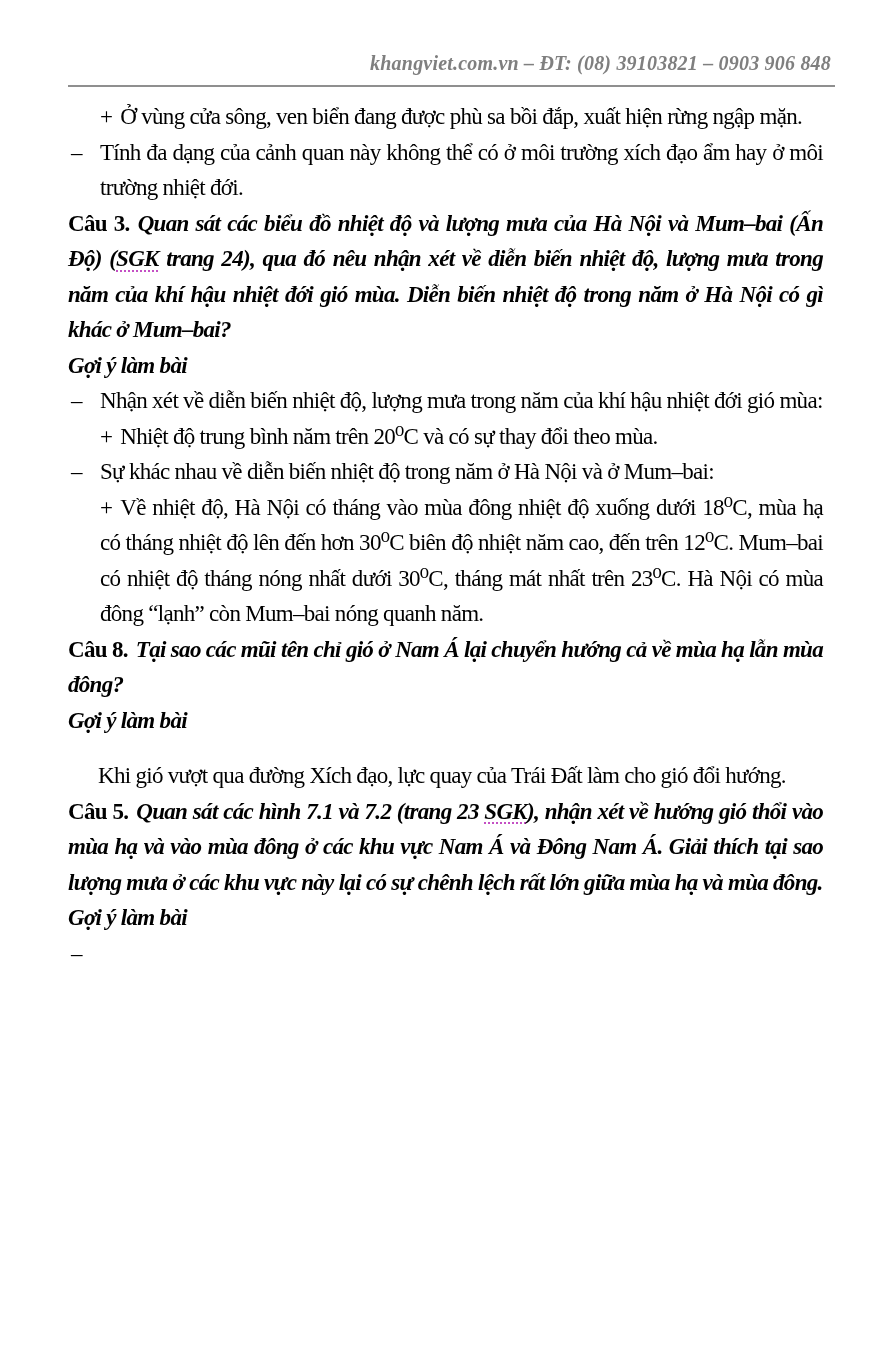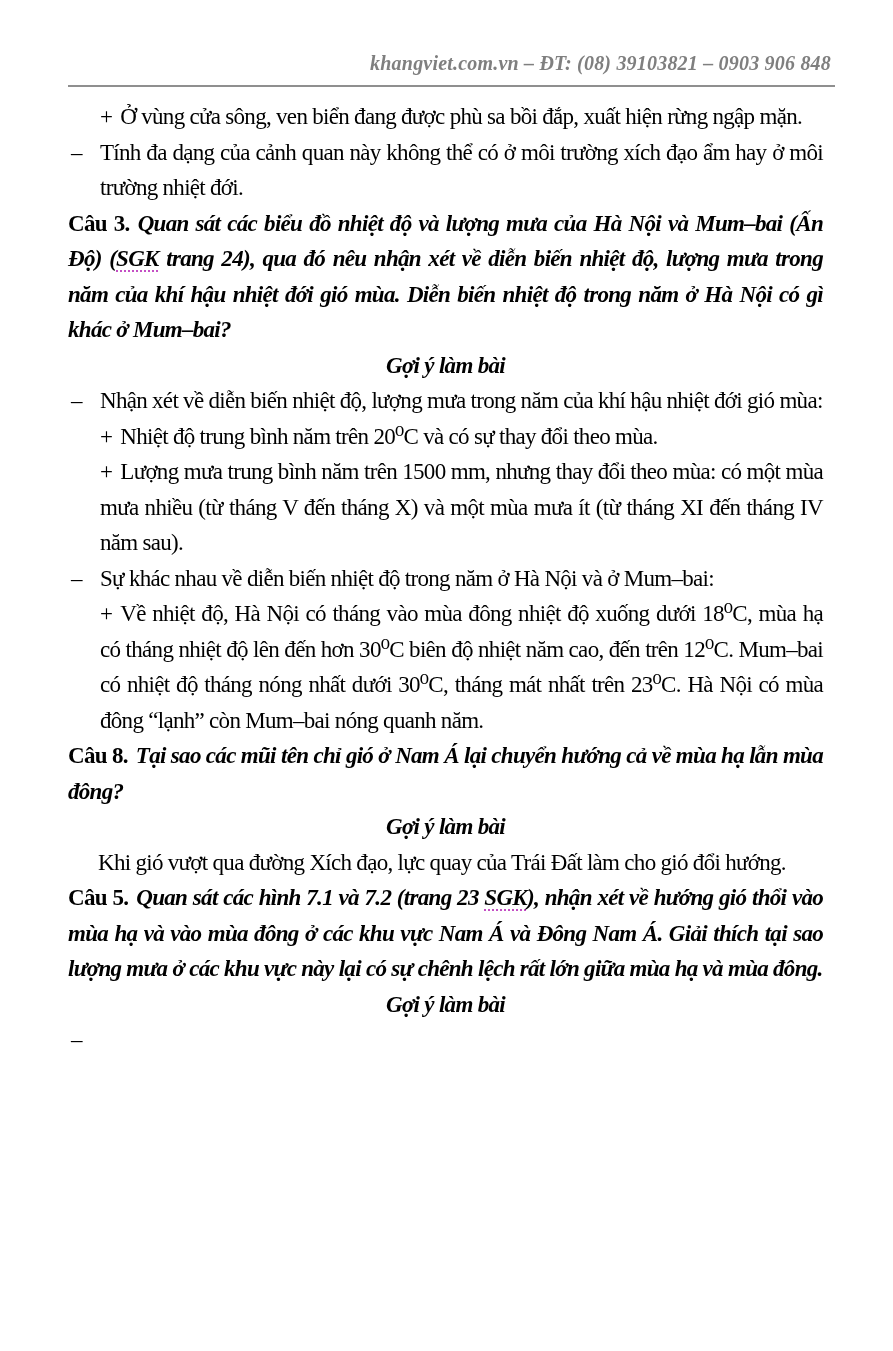--- a/index.html
+++ b/index.html
@@ -35,24 +35,24 @@
   p.dash .marker{position:absolute;left:3px;top:0;}
   p.plus .marker{margin-right:8px;}
   p.question .qlabel{font-weight:bold;margin-right:8px;}
   p.question .qtext{font-weight:bold;font-style:italic;}
   .sgk{
     text-decoration:underline dotted #c44fc4;
     text-decoration-thickness:2px;
     text-underline-offset:4px;
   }
   p.hint{
-    text-align:center;
+    text-align:left;
     font-weight:bold;font-style:italic;
   }
-  p.indent{text-indent:30px;}
+  p.indent{text-indent:30px;margin-top:20px;}
   .pagenum{
     position:absolute;top:1268px;right:72px;
     font-size:26px;color:#7d8593;
   }
 </style>
 </head>
 <body>
 
 <div class="page">
 
@@ -66,21 +66,20 @@
     <p class="dash"><span class="marker">–</span><span>Tính đa dạng của cảnh quan này không thể có ở môi trường xích đạo ẩm hay ở môi trường nhiệt đới.</span></p>
 
     <p class="question"><span class="qlabel">Câu 3.</span><span class="qtext">Quan sát các biểu đồ nhiệt độ và lượng mưa của Hà Nội và Mum–bai (Ấn Độ) (</span><span class="qtext sgk">SGK</span><span class="qtext"> trang 24), qua đó nêu nhận xét về diễn biến nhiệt độ, lượng mưa trong năm của khí hậu nhiệt đới gió mùa. Diễn biến nhiệt độ trong năm ở Hà Nội có gì khác ở Mum–bai?</span></p>
 
     <p class="hint">Gợi ý làm bài</p>
 
     <p class="dash"><span class="marker">–</span><span>Nhận xét về diễn biến nhiệt độ, lượng mưa trong năm của khí hậu nhiệt đới gió mùa:</span></p>
 
     <p class="plus oneline"><span class="marker">+</span><span>Nhiệt độ trung bình năm trên 20⁰C và có sự thay đổi theo mùa.</span></p>
 
-    <p class="plus"><span class="marker">+</span><span>Lượng mưa trung bình năm trên 1500 mm, nhưng thay đổi theo mùa: có một mùa mưa nhiều (từ tháng V đến tháng X) và một mùa mưa ít (từ tháng XI đến tháng IV năm sau).</span></p>
 
     <p class="dash oneline"><span class="marker">–</span><span>Sự khác nhau về diễn biến nhiệt độ trong năm ở Hà Nội và ở Mum–bai:</span></p>
 
     <p class="plus"><span class="marker">+</span><span>Về nhiệt độ, Hà Nội có tháng vào mùa đông nhiệt độ xuống dưới 18⁰C, mùa hạ có tháng nhiệt độ lên đến hơn 30⁰C biên độ nhiệt năm cao, đến trên 12⁰C. Mum–bai có nhiệt độ tháng nóng nhất dưới 30⁰C, tháng mát nhất trên 23⁰C. Hà Nội có mùa đông “lạnh” còn Mum–bai nóng quanh năm.</span></p>
 
 
     <p class="question"><span class="qlabel">Câu 8.</span><span class="qtext">Tại sao các mũi tên chỉ gió ở Nam Á lại chuyển hướng cả về mùa hạ lẫn mùa đông?</span></p>
 
     <p class="hint">Gợi ý làm bài</p>
 

